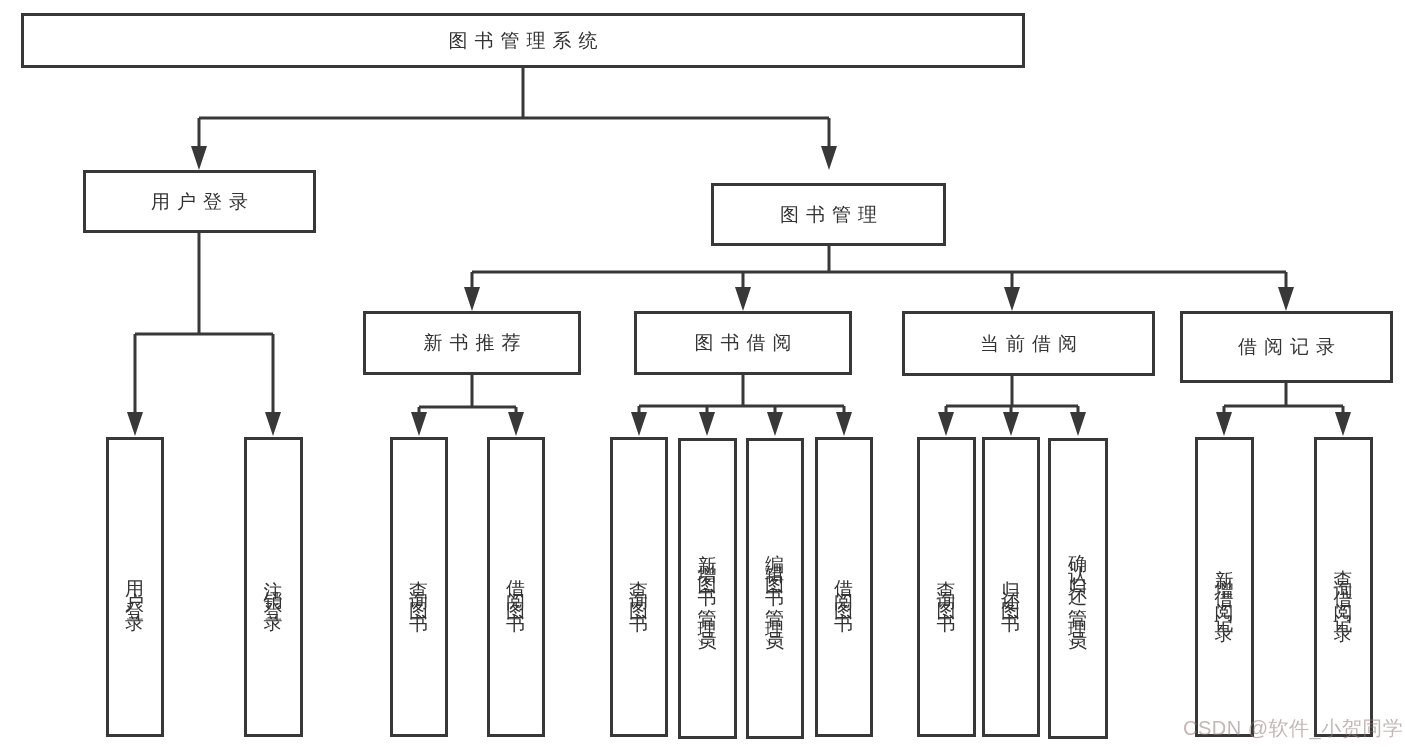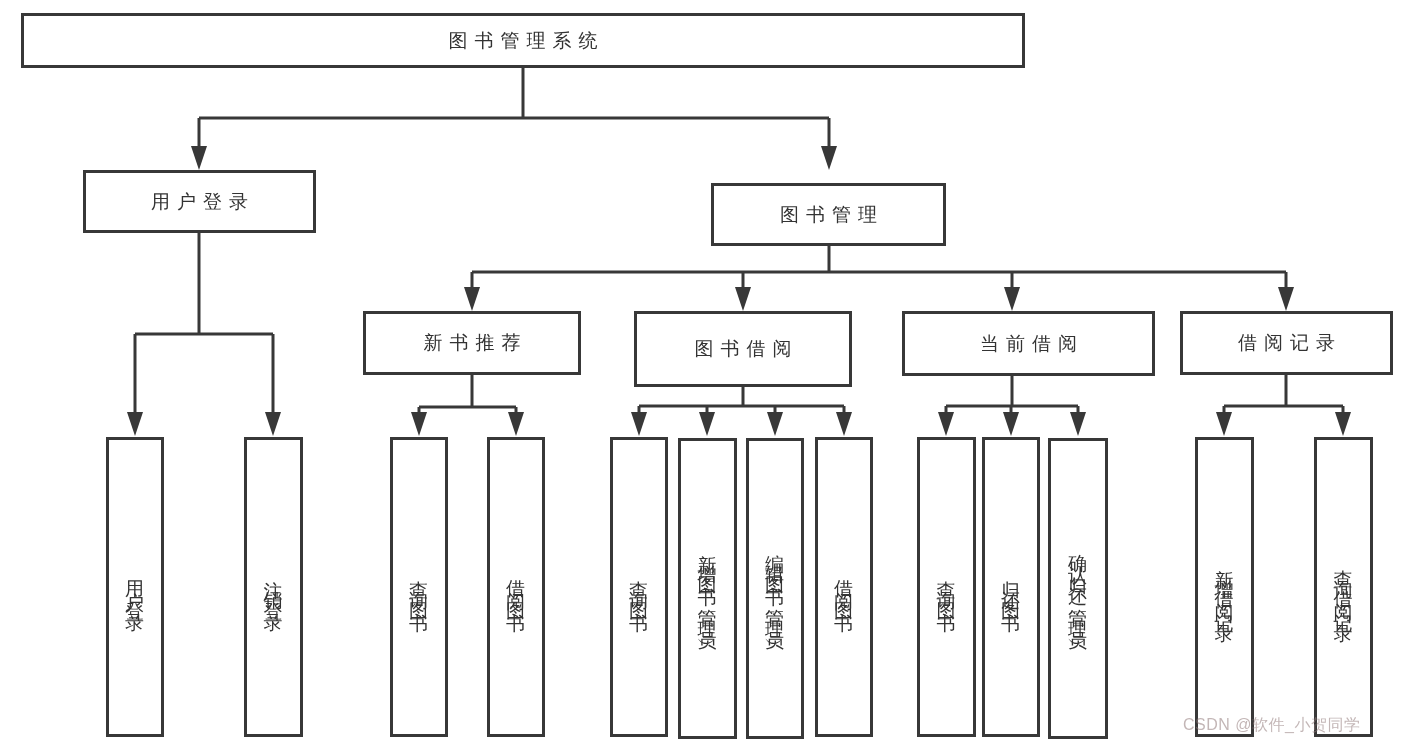--- a/index.html
+++ b/index.html
@@ -44,21 +44,21 @@
     writing-mode: vertical-rl;
     text-orientation: mixed;
     font-size: 19px;
     letter-spacing: 11px;
     line-height: 1;
   }
   .watermark {
     position: absolute;
     left: 1183px;
     top: 715px;
-    font-size: 16px;
+    font-size: 20px;
     letter-spacing: 0.5px;
     color: rgba(146, 122, 122, 0.55);
     white-space: nowrap;
     z-index: 5;
   }
 </style>
 </head>
 <body>
 
 <div id="canvas">
@@ -93,23 +93,23 @@
       <polygon points="1335,412 1351,412 1343,436"></polygon>
     </g>
   </svg>
 
   <div class="node h" style="left:21px; top:13px; width:1004px; height:55px">图书管理系统</div>
 
   <div class="node h" style="left:83px; top:170px; width:233px; height:63px">用户登录</div>
   <div class="node h" style="left:711px; top:183px; width:235px; height:63px">图书管理</div>
 
   <div class="node h" style="left:363px; top:311px; width:218px; height:64px">新书推荐</div>
-  <div class="node h" style="left:634px; top:311px; width:218px; height:76px">图书借阅</div>
+  <div class="node h" style="left:634px; top:311px; width:218px; height:64px">图书借阅</div>
   <div class="node h" style="left:902px; top:311px; width:253px; height:65px">当前借阅</div>
-  <div class="node h" style="left:1180px; top:311px; width:213px; height:64px">借阅记录</div>
+  <div class="node h" style="left:1180px; top:311px; width:213px; height:72px">借阅记录</div>
 
   <div class="node v" style="left:106px; top:437px; width:58px; height:300px">用户登录</div>
   <div class="node v" style="left:244px; top:437px; width:59px; height:300px">注销登录</div>
 
   <div class="node v" style="left:390px; top:437px; width:58px; height:300px">查询图书</div>
   <div class="node v" style="left:487px; top:437px; width:58px; height:300px">借阅图书</div>
 
   <div class="node v" style="left:610px; top:437px; width:58px; height:300px">查询图书</div>
   <div class="node v" style="left:678px; top:438px; width:59px; height:301px">新增图书（管理员）</div>
   <div class="node v" style="left:746px; top:438px; width:58px; height:301px">编辑图书（管理员）</div>

